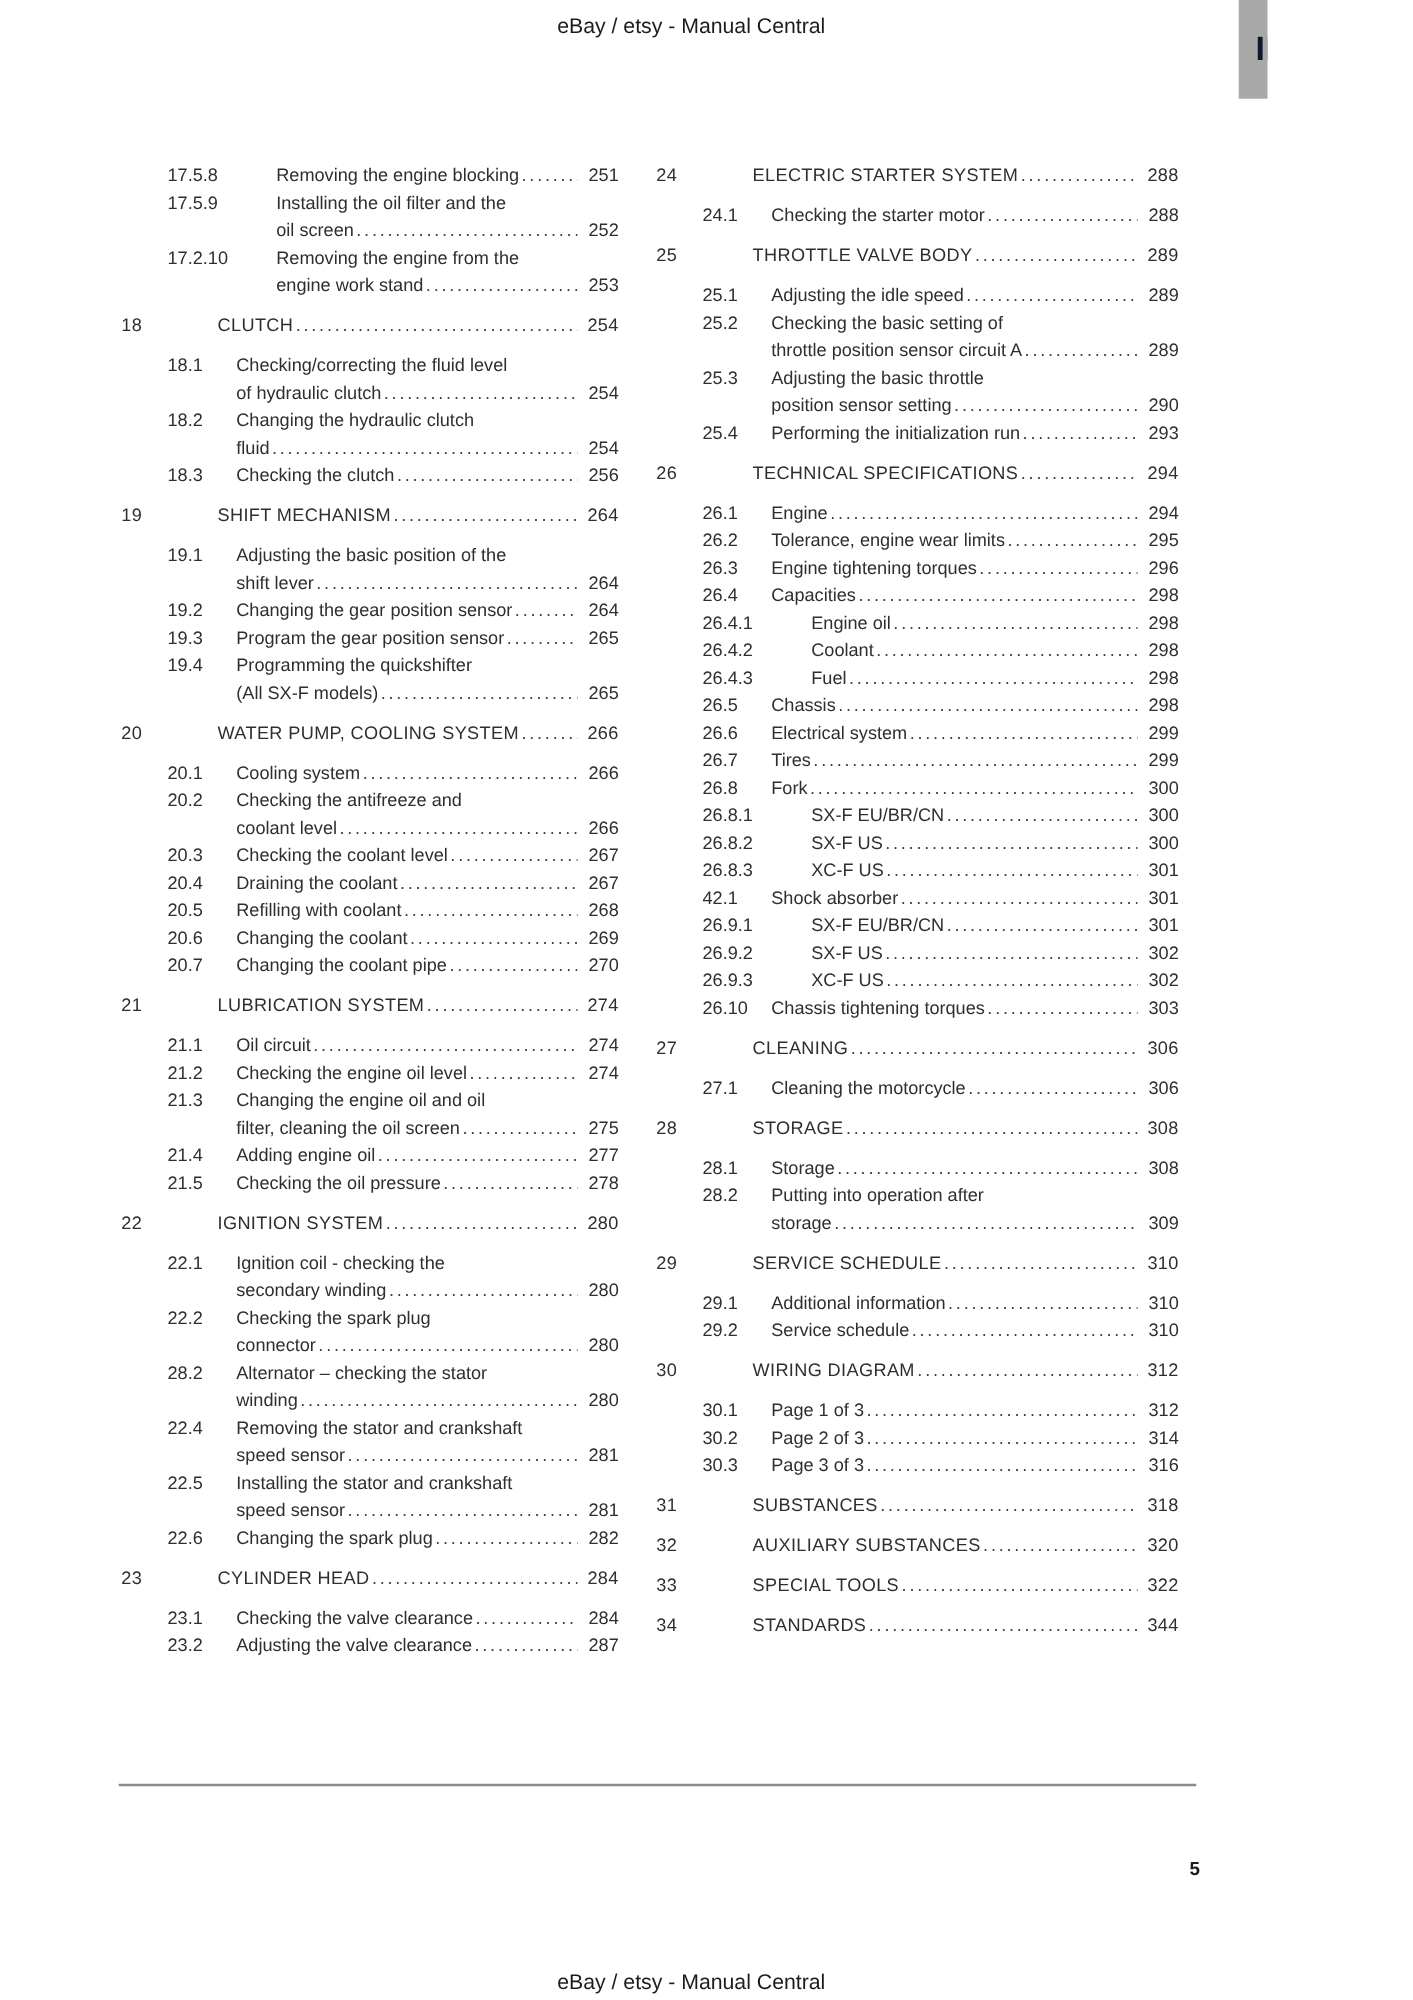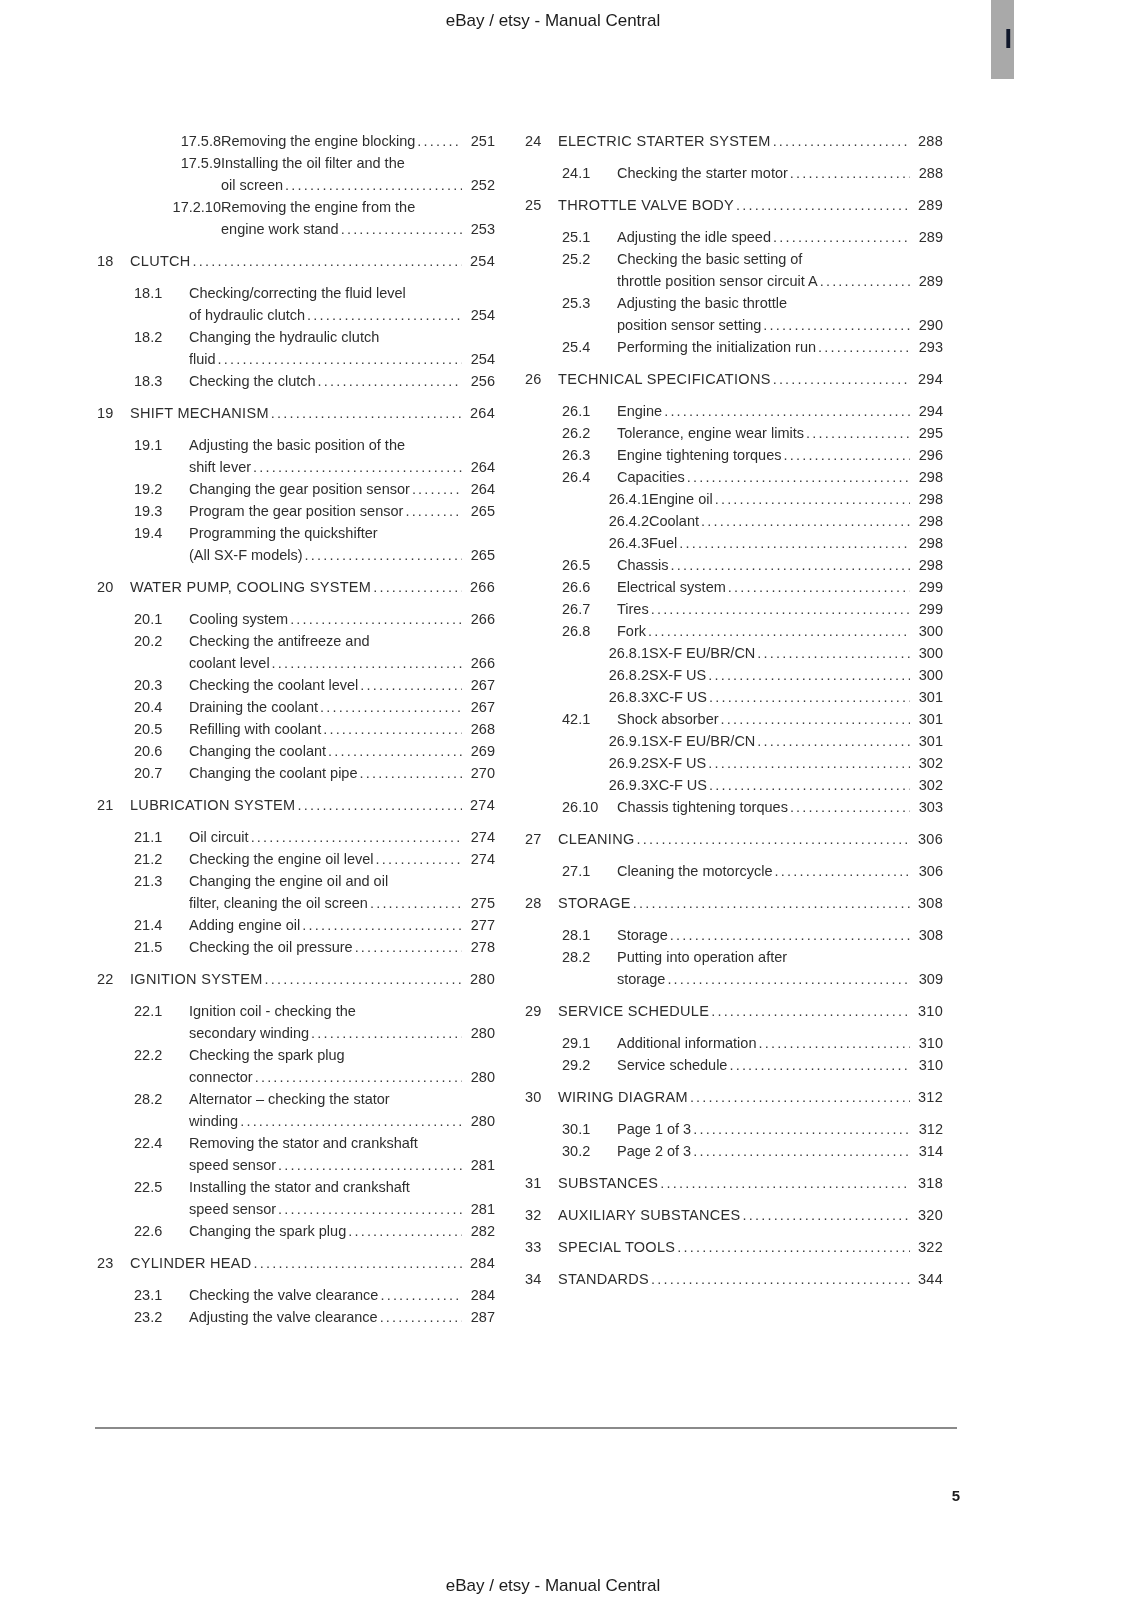--- a/index.html
+++ b/index.html
@@ -16,25 +16,25 @@
     position:absolute; top:0; left:991px; width:112px; height:79px;
     background:#a9a9a9; display:flex; align-items:center; justify-content:center;
     font-weight:bold; font-size:27px; letter-spacing:0.5px; color:#0f172a;
   }
   .col { position:absolute; top:130px; font-size:14.5px; line-height:22px; }
   #col-left  { left:97px;  width:398px; }
   #col-right { left:525px; width:418px; }
 
   .entry { display:flex; }
   .entry .num { flex:none; }
-  .lvl1 { margin:10px 0; letter-spacing:0.3px; }
+  .lvl1 { margin:10px 0; letter-spacing:0.3px;gap:44px; }
   .col > .entry:first-child { margin-top:0; }
   .lvl1 .num { width:33px; }
   .lvl2 .num { margin-left:37px; width:55px; }
-  .lvl3 .num { margin-left:37px; width:87px;text-align:right; }
+  .lvl3 .num { margin-left:37px; width:87px; }
   .entry .body { flex:1; min-width:0; }
   .tline { white-space:nowrap; }
   .lline { display:flex; align-items:baseline; }
   .lline .txt { white-space:nowrap; }
   .dots {
     flex:1; min-width:10px; overflow:hidden; white-space:nowrap;
     margin:0 5px 0 2px; letter-spacing:2.2px; color:#3a3a3a;
   }
   .dots::after {
     content:"................................................................................";
@@ -813,20 +813,30 @@
       <div class="entry lvl2">
         <span class="num">30.2</span>
         <div class="body">
           <div class="lline">
             <span class="txt">Page 2 of 3</span>
             <span class="dots"></span>
             <span class="pg">314</span>
           </div>
         </div>
       </div>
+      <div class="entry lvl2">
+        <span class="num">30.3</span>
+        <div class="body">
+          <div class="lline">
+            <span class="txt">Page 3 of 3</span>
+            <span class="dots"></span>
+            <span class="pg">316</span>
+          </div>
+        </div>
+      </div>
       <div class="entry lvl1">
         <span class="num">31</span>
         <div class="body">
           <div class="lline">
             <span class="txt">SUBSTANCES</span>
             <span class="dots"></span>
             <span class="pg">318</span>
           </div>
         </div>
       </div>

